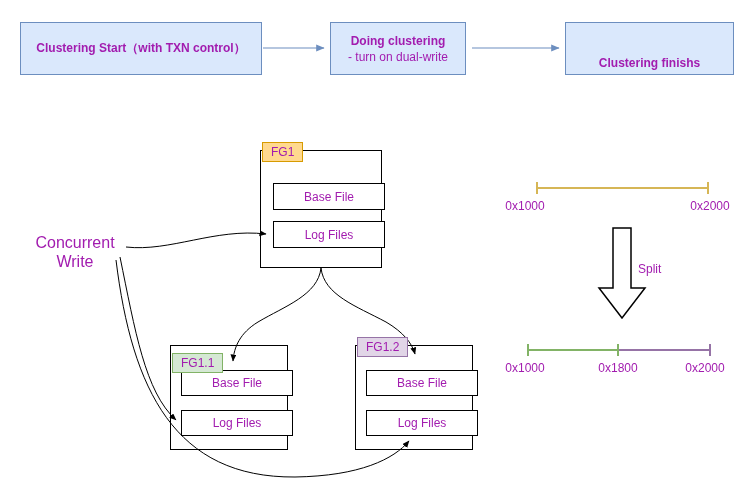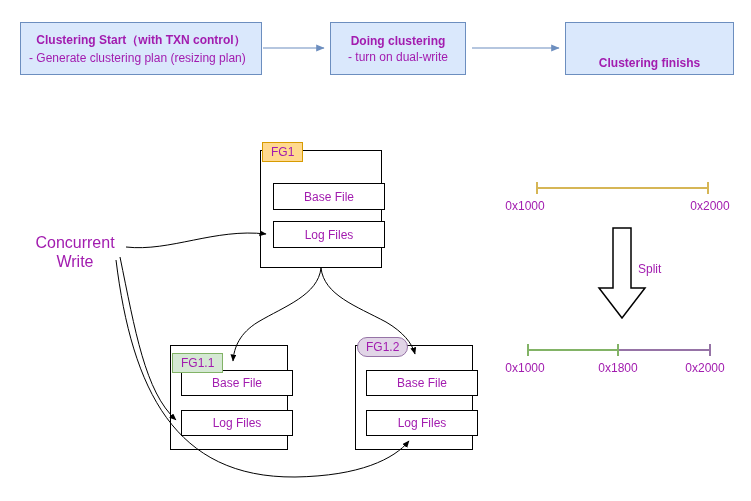--- a/index.html
+++ b/index.html
@@ -20,21 +20,21 @@
   
   .fg-outer{
     position:absolute;box-sizing:border-box;background:#fff;border:1px solid #000;
   }
   .fg-label{
     position:absolute;box-sizing:border-box;font-size:12px;padding:2px 8px;
     border:1px solid transparent;z-index:3;
   }
   .fg-label.orange{background:#ffd98f;border-color:#d79b00;text-align:center;}
   .fg-label.green{background:#d5e8d4;border-color:#82b366;margin-top:16px;}
-  .fg-label.purple{background:#e1d5e7;border-color:#9673a6;border-radius:10px;}
+  .fg-label.purple{background:#e1d5e7;border-color:#9673a6;}
   .file-box{
     position:absolute;box-sizing:border-box;width:112px;background:#fff;border:1px solid #000;
     display:flex;align-items:center;justify-content:center;font-size:12px;
   }
   .annotation{
     position:absolute;left:15px;top:233px;width:120px;text-align:center;
     font-size:16px;line-height:19px;
   }
   
   .range-label{
@@ -44,21 +44,20 @@
   
   .overlay{position:absolute;left:0;top:0;width:751px;height:501px;pointer-events:none;z-index:2;}
 </style>
 </head>
 <body>
 
 <div class="canvas">
 
   <div class="flow-box" style="left:20px;width:242px;">
     <div class="flow-title">Clustering Start（with TXN control）</div>
-    <div class="flow-desc left">- Generate clustering plan (resizing plan)</div>
   </div>
   <div class="flow-box" style="left:330px;width:136px;">
     <div class="flow-title">Doing clustering</div>
     <div class="flow-desc">- turn on dual-write</div>
   </div>
   <div class="flow-box" style="left:565px;width:169px;justify-content:flex-end;">
     <div class="flow-title">Clustering finishs</div>
   </div>
 
   <div class="annotation">Concurrent Write</div>

